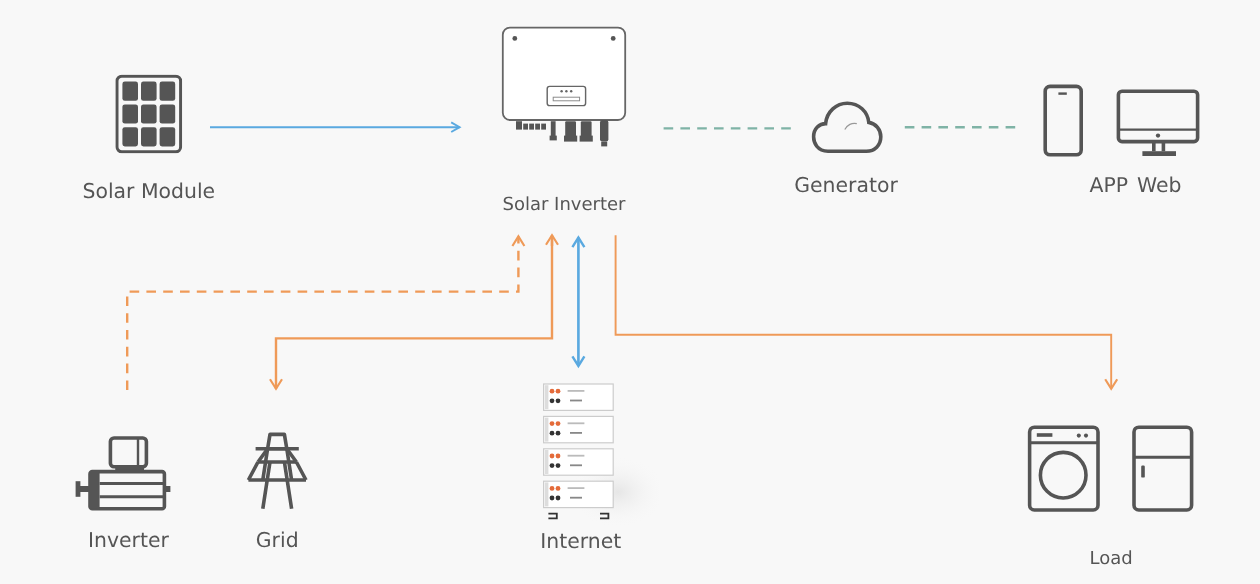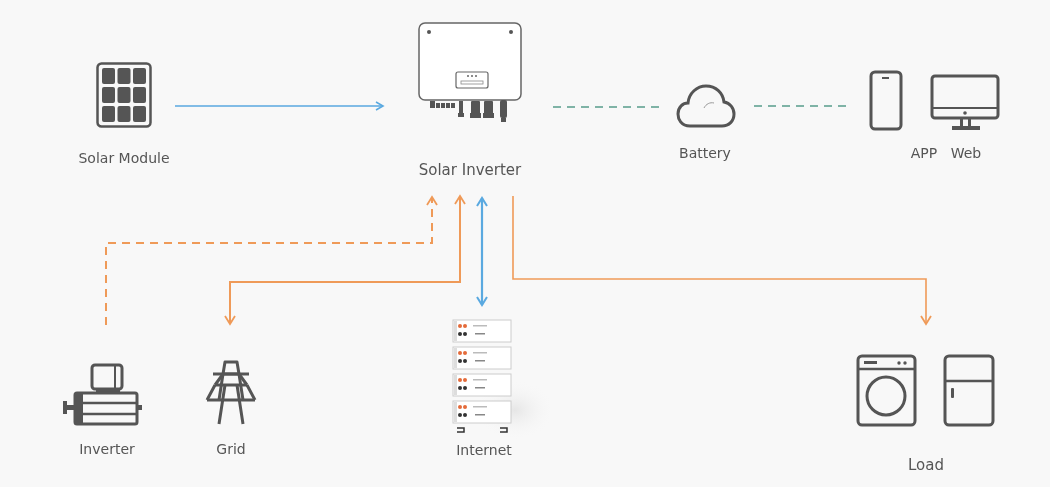--- a/index.html
+++ b/index.html
@@ -1,18 +1,18 @@
 <!DOCTYPE html>
 <html><head>
 <meta charset="utf-8">
 <style>
   html, body { margin:0; padding:0; }
   body { width:1050px; height:487px; background:#f8f8f8; position:relative; overflow:hidden;
          font-family:"DejaVu Sans", sans-serif; color:#555; }
-  .lbl { position:absolute; font-size:14px; color:#555; white-space:nowrap; transform:translateX(-50%); }
+  .lbl { position:absolute; font-size:17px; color:#555; white-space:nowrap; transform:translateX(-50%); }
   .lbl.sm { font-size:15px; }
   svg.layer { position:absolute; left:0; top:0; }
   .icon { position:absolute; }
 </style>
 </head>
 <body>
 
 <svg class="layer" width="1050" height="487">
   <defs>
     <marker id="ab" markerWidth="10" markerHeight="10" refX="8" refY="5" orient="auto" markerUnits="userSpaceOnUse">
@@ -83,21 +83,21 @@
     <rect x="84" y="80" width="7" height="18" rx="2"></rect>
       <rect x="85" y="98" width="5" height="4"></rect>
   </g>
 </svg>
 <div class="lbl sm" style="left:470px;top:161px">Solar Inverter</div>
 
 <svg class="icon" style="left:676px;top:82px" width="60" height="48" viewBox="0 0 60 48">
   <path d="M14,44 C5,44 2,37 2,32 C2,25 7,21 12,21 C13,11 21,4 30,4 C40,4 47,11 48,20 C54,21 58,26 58,32 C58,39 53,44 46,44 Z" fill="none" stroke="#555" stroke-width="3"></path>
   <path d="M28,26 C30,22 34,20 38,21" fill="none" stroke="#999" stroke-width="1"></path>
 </svg>
-<div class="lbl" style="left:705px;top:145px">Battery</div>
+<div class="lbl" style="left:705px;top:145px">Generator</div>
 
 <svg class="icon" style="left:869px;top:70px" width="36" height="62" viewBox="0 0 36 62">
   <rect x="2" y="2" width="30" height="57" rx="4" fill="none" stroke="#555" stroke-width="3"></rect>
   <rect x="13" y="7" width="7" height="2" fill="#555"></rect>
 </svg>
 <div class="lbl" style="left:924px;top:145px">APP</div>
 
 <svg class="icon" style="left:930px;top:74px" width="72" height="58" viewBox="0 0 72 58">
   <rect x="2" y="2" width="66" height="42" rx="3" fill="none" stroke="#555" stroke-width="3"></rect>
   <line x1="2" y1="34" x2="68" y2="34" stroke="#555" stroke-width="2"></line>

